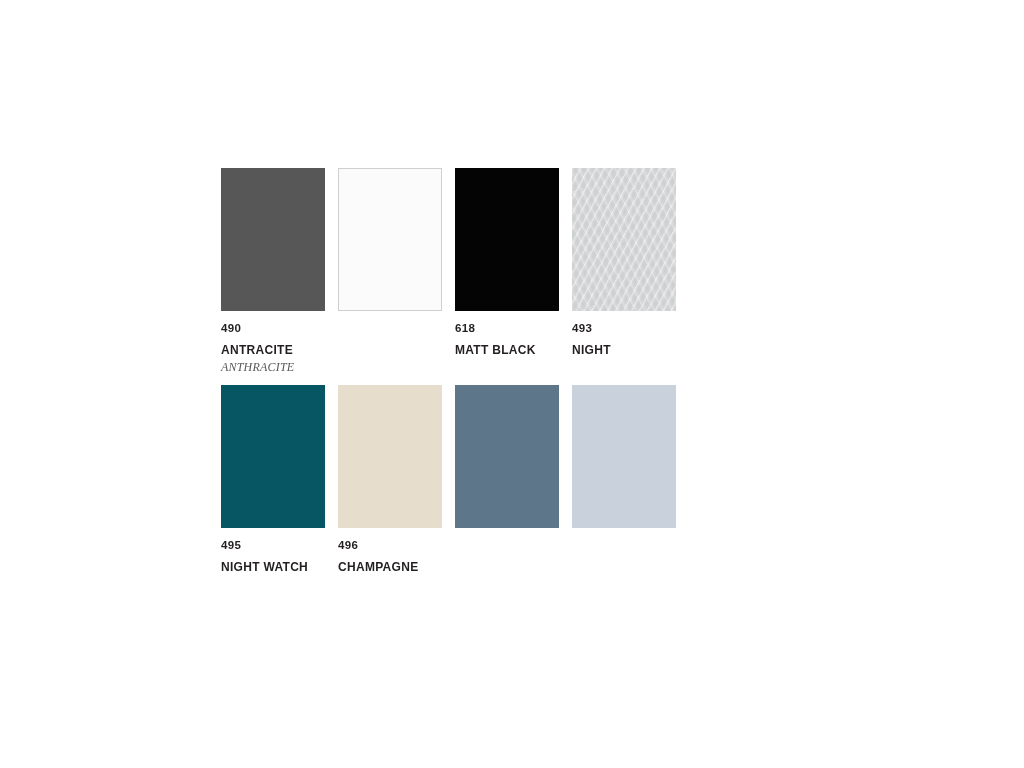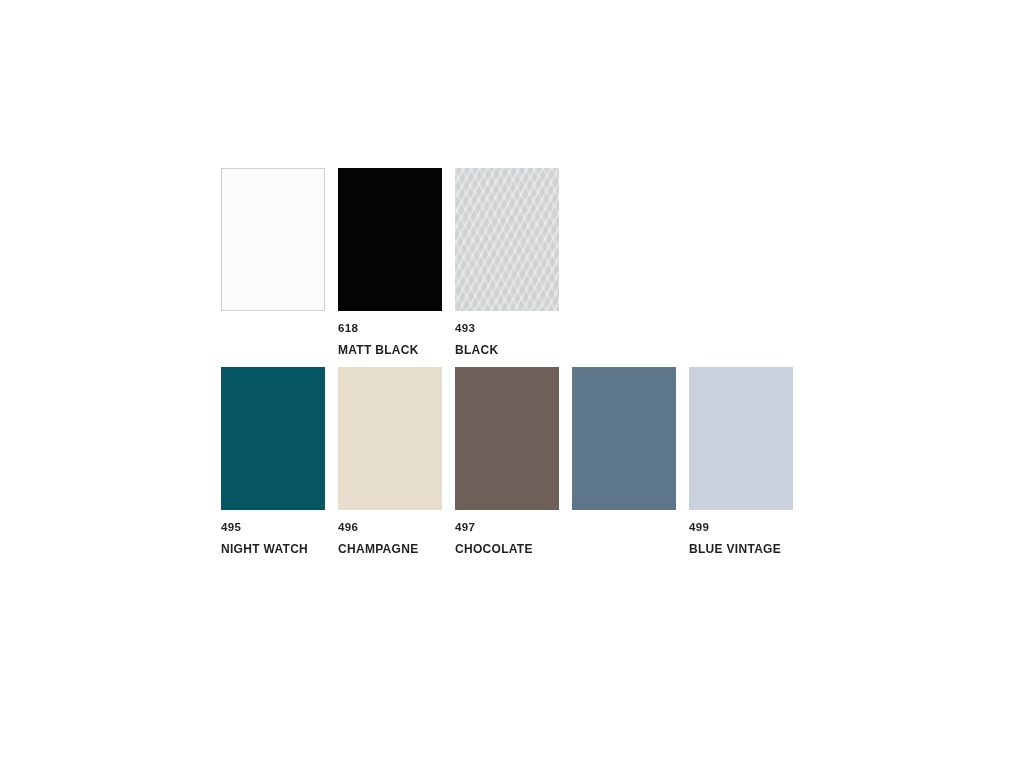--- a/index.html
+++ b/index.html
@@ -104,64 +104,61 @@
     white-space: nowrap;
   }
 </style>
 </head>
 <body>
 
 <div id="page">
   <div class="palette">
     <div class="swatch-row">
         <div class="swatch-cell">
+          <div class="chip" style="background: rgb(87, 87, 87);"></div>
+          <div class="labels">
+            <div class="code">490</div>
+            <div class="name">ANTRACITE</div>
+            <div class="translation">ANTHRACITE</div>
+          </div>
+        </div>
+        <div class="swatch-cell">
           <div class="chip bordered" style="background: rgb(251, 251, 251);"></div>
         </div>
         <div class="swatch-cell">
           <div class="chip" style="background: rgb(4, 4, 4);"></div>
           <div class="labels">
             <div class="code">618</div>
             <div class="name">MATT BLACK</div>
           </div>
         </div>
         <div class="swatch-cell">
           <div class="chip textured" style="background: rgb(214, 216, 217);"></div>
           <div class="labels">
             <div class="code">493</div>
-            <div class="name">BLACK</div>
+            <div class="name">NIGHT</div>
           </div>
         </div>
       </div>
     <div class="swatch-row">
         <div class="swatch-cell">
           <div class="chip" style="background: rgb(6, 86, 99);"></div>
           <div class="labels">
             <div class="code">495</div>
             <div class="name">NIGHT WATCH</div>
           </div>
         </div>
         <div class="swatch-cell">
           <div class="chip" style="background: rgb(231, 221, 204);"></div>
           <div class="labels">
             <div class="code">496</div>
             <div class="name">CHAMPAGNE</div>
           </div>
         </div>
         <div class="swatch-cell">
-          <div class="chip" style="background: rgb(111, 95, 89);"></div>
-          <div class="labels">
-            <div class="code">497</div>
-            <div class="name">CHOCOLATE</div>
-          </div>
-        </div>
-        <div class="swatch-cell">
           <div class="chip" style="background: rgb(93, 118, 137);"></div>
         </div>
         <div class="swatch-cell">
           <div class="chip" style="background: rgb(201, 209, 221);"></div>
-          <div class="labels">
-            <div class="code">499</div>
-            <div class="name">BLUE VINTAGE</div>
-          </div>
         </div>
       </div>
   </div>
 </div>
 
 </body></html>

